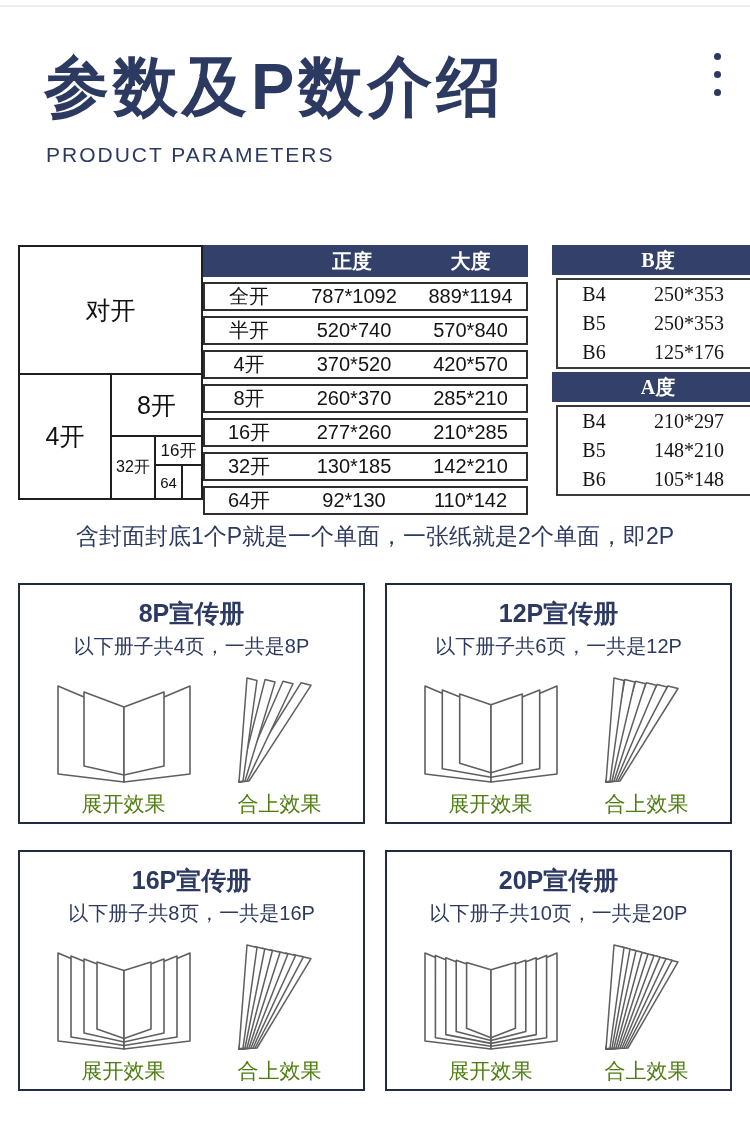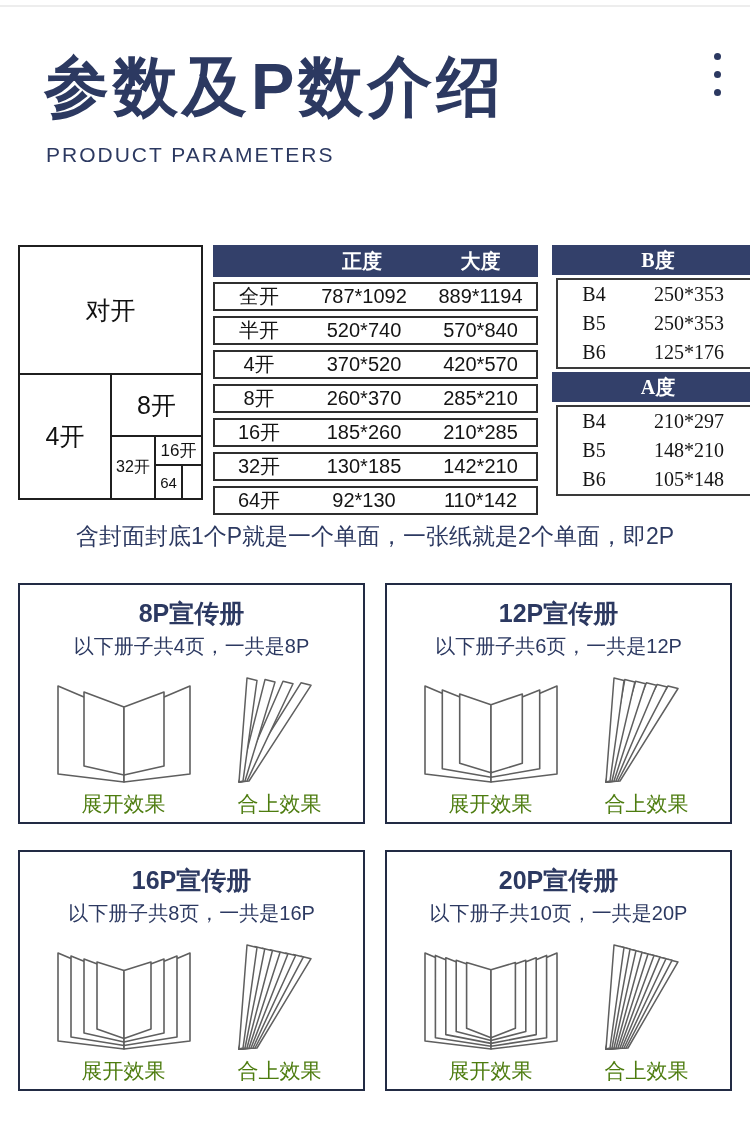--- a/index.html
+++ b/index.html
@@ -35,21 +35,21 @@
   .f-8k { height:62px; border-bottom:2px solid #1f1f1f; font-size:25px; }
   .f-rb { flex:1; display:flex; }
   .f-32k { width:44px; border-right:2px solid #1f1f1f; font-size:16px; }
   .f-rbr { flex:1; display:flex; flex-direction:column; }
   .f-16k { height:29px; border-bottom:2px solid #1f1f1f; font-size:17px; }
   .f-rbb { flex:1; display:flex; }
   .f-64 { width:27px; border-right:2px solid #1f1f1f; font-size:15px; }
   .f-empty { flex:1; }
 
   
-  .size-table { position:absolute; left:213px; top:245px; width:325px; }
+  .size-table { position:absolute; left:203px; top:245px; width:325px; }
   .st-header {
     display:flex; height:32px; background:#33406a; color:#fff;
     font-size:20px; font-weight:bold; align-items:center;
   }
   .st-row {
     display:flex; height:25px; border:2px solid #2f2f2f; margin-top:5px;
     align-items:center; background:#fff; font-size:20px; color:#141414;
   }
   .st-c0 { width:88px; text-align:center; }
   .st-c1 { width:122px; text-align:center; }
@@ -139,21 +139,21 @@
         <div class="st-c1">370*520</div>
         <div class="st-c2">420*570</div>
       </div>
       <div class="st-row">
         <div class="st-c0">8开</div>
         <div class="st-c1">260*370</div>
         <div class="st-c2">285*210</div>
       </div>
       <div class="st-row">
         <div class="st-c0">16开</div>
-        <div class="st-c1">185*260</div>
+        <div class="st-c1">277*260</div>
         <div class="st-c2">210*285</div>
       </div>
       <div class="st-row">
         <div class="st-c0">32开</div>
         <div class="st-c1">130*185</div>
         <div class="st-c2">142*210</div>
       </div>
       <div class="st-row">
         <div class="st-c0">64开</div>
         <div class="st-c1">92*130</div>

